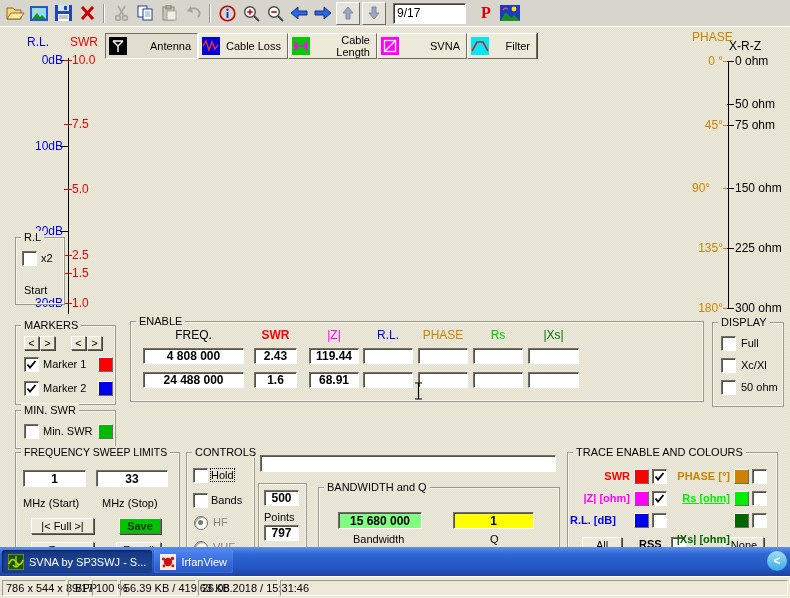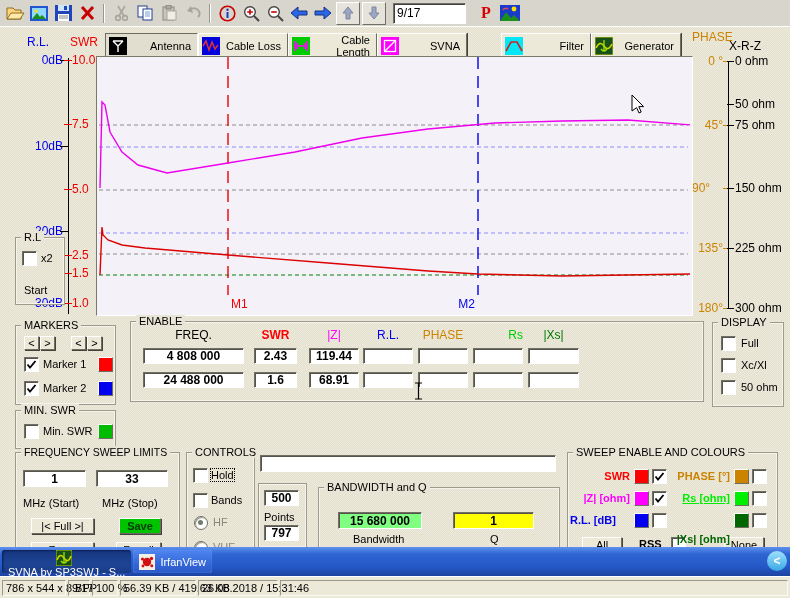--- a/index.html
+++ b/index.html
@@ -42,21 +42,21 @@
   .tab{height:26px;background:#ECE9D8;border:1px solid;border-color:#FFF #6F6D62 #6F6D62 #FFF;
     box-shadow:1px 0 0 #43423B;display:flex;align-items:center;box-sizing:border-box;}
   .tab.active{border-color:#6F6D62 #FFF #FFF #6F6D62;background:#E2DECF;}
   .tab .ticon{width:18px;height:18px;margin-left:3px;flex:0 0 auto;}
   .tab .tlabel{flex:1;text-align:right;padding-right:6px;font-size:11px;}
   
   #taskbar{position:absolute;left:0;top:547px;width:790px;height:29px;
     background:linear-gradient(#5E90EE,#2E65D2 25%,#2457C6 70%,#1C43A0);display:flex;align-items:center;}
   .taskbtn{height:23px;margin-left:2px;display:flex;align-items:center;padding:0 6px;color:#fff;font-size:11px;
     border-radius:3px;background:linear-gradient(#4E86F0,#3567D8 60%,#2A59C8);box-shadow:inset 0 0 1px #9ab8f8;white-space:nowrap;}
-  .taskbtn.active{background:linear-gradient(#16357E,#1D4494 60%,#1A3C88);box-shadow:inset 1px 1px 2px #0b1f52;flex-direction:column;}
+  .taskbtn.active{background:linear-gradient(#16357E,#1D4494 60%,#1A3C88);box-shadow:inset 1px 1px 2px #0b1f52;}
   .taskbtn .wicon{width:16px;height:16px;margin-right:5px;flex:0 0 auto;}
   #tray-collapse{position:absolute;right:3px;top:4px;width:20px;height:20px;border-radius:50%;
     background:linear-gradient(#9FE0FB,#38A8E8);color:#fff;font-weight:bold;display:flex;align-items:center;justify-content:center;font-size:12px;}
   #statusbar{position:absolute;left:0;top:576px;width:790px;height:22px;background:#ECE9D8;
     border-top:1px solid #FFF;display:flex;align-items:center;}
   .seg{height:16px;margin-left:2px;border:1px solid;border-color:#9B988A #FBFAF3 #FBFAF3 #9B988A;
     display:flex;align-items:center;padding-left:3px;box-sizing:border-box;white-space:nowrap;font-size:11px;}
 </style>
 </head>
 <body>
@@ -209,34 +209,26 @@
           <span class="tlabel">Cable Length</span>
         </div>
         <div class="tab" style="width: 90px;">
           <span class="ticon"><svg width="18" height="18" viewBox="0 0 18 18">
               <rect width="18" height="18" fill="#FF00FF"></rect>
               <rect x="3.5" y="3.5" width="11" height="11" fill="none" stroke="#FFF" stroke-width="1.3"></rect>
               <line x1="3.5" y1="14.5" x2="14.5" y2="3.5" stroke="#FFF" stroke-width="1.3"></line>
             </svg></span>
           <span class="tlabel">SVNA</span>
         </div>
-        <div class="tab" style="width: 90px; margin-left: 34px;">
+        <div class="tab" style="width: 70px;">
           <span class="ticon"><svg width="18" height="18" viewBox="0 0 18 18">
               <rect width="18" height="18" fill="#00E8F8"></rect>
               <path d="M1 14 L6 5 H12 L17 14" stroke="#D02020" fill="none" stroke-width="1.6"></path>
             </svg></span>
           <span class="tlabel">Filter</span>
-        </div>
-        <div class="tab" style="width: 90px;">
-          <span class="ticon"><svg width="18" height="18" viewBox="0 0 18 18">
-              <rect width="18" height="18" fill="#17501a" stroke="#bfc400"></rect>
-              <path d="M1 11 Q5 3 9 9 T17 7" stroke="#CDD400" fill="none" stroke-width="1.6"></path>
-              <path d="M9 3 V14 M6 12 Q9 16 12 12" stroke="#9FE000" fill="none" stroke-width="1.3"></path>
-            </svg></span>
-          <span class="tlabel">Generator</span>
         </div>
       </div>
 
     <div class="abs" style="left:68px;top:31px;width:1px;height:256px;background:#000"></div>
     <div class="abs" style="left:728px;top:34px;width:1px;height:248px;background:#000"></div>
     <div id="left-axis">
         <div style="position: absolute; left: 20px; top: 26px; width: 43px; text-align: right; color: rgb(0, 0, 238); font-size: 12px;">0dB</div>
         <div class="tick" style="position: absolute; left: 60px; top: 33px; width: 8px;"></div>
         <div style="position: absolute; left: 20px; top: 112px; width: 43px; text-align: right; color: rgb(0, 0, 238); font-size: 12px;">10dB</div>
         <div class="tick" style="position: absolute; left: 60px; top: 119px; width: 8px;"></div>
@@ -275,38 +267,20 @@
         <div style="position: absolute; left: 735px; top: 91px; width: 52px; color: rgb(0, 0, 0); font-size: 12px;">75 ohm</div>
         <div class="tick" style="position: absolute; left: 727px; top: 98px; width: 7px;"></div>
         <div style="position: absolute; left: 735px; top: 154px; width: 52px; color: rgb(0, 0, 0); font-size: 12px;">150 ohm</div>
         <div class="tick" style="position: absolute; left: 727px; top: 161px; width: 7px;"></div>
         <div style="position: absolute; left: 735px; top: 214px; width: 52px; color: rgb(0, 0, 0); font-size: 12px;">225 ohm</div>
         <div class="tick" style="position: absolute; left: 727px; top: 221px; width: 7px;"></div>
         <div style="position: absolute; left: 735px; top: 274px; width: 52px; color: rgb(0, 0, 0); font-size: 12px;">300 ohm</div>
         <div class="tick" style="position: absolute; left: 727px; top: 281px; width: 7px;"></div>
       </div>
 
-    <div id="chart-frame">
-      <svg id="chart-svg" width="593" height="256" viewBox="0 0 593 256">
-          <rect x="0" y="0" width="593" height="256" fill="#F4F2F8"></rect>
-          <line x1="2" y1="68" x2="591" y2="68" stroke="#8C8C8C" stroke-width="1" stroke-dasharray="4 3"></line>
-          <line x1="2" y1="90" x2="591" y2="90" stroke="#8C8CFF" stroke-width="1" stroke-dasharray="4 3"></line>
-          <line x1="2" y1="133" x2="591" y2="133" stroke="#8C8C8C" stroke-width="1" stroke-dasharray="4 3"></line>
-          <line x1="2" y1="176" x2="591" y2="176" stroke="#8C8CFF" stroke-width="1" stroke-dasharray="4 3"></line>
-          <line x1="2" y1="197" x2="591" y2="197" stroke="#8C8C8C" stroke-width="1" stroke-dasharray="4 3"></line>
-          <line x1="2" y1="218" x2="591" y2="218" stroke="#008000" stroke-width="1" stroke-dasharray="4 3"></line>
-          <line x1="131" y1="0" x2="131" y2="238" stroke="#EE0000" stroke-width="1.4" stroke-dasharray="12 7"></line>
-          <text x="134" y="251" fill="#EE0000" font-size="12" text-anchor="start" font-family="Liberation Sans, sans-serif">M1</text>
-          <line x1="381" y1="0" x2="381" y2="238" stroke="#0000EE" stroke-width="1.4" stroke-dasharray="12 7"></line>
-          <text x="378" y="251" fill="#0000EE" font-size="12" text-anchor="end" font-family="Liberation Sans, sans-serif">M2</text>
-          <polyline points="3,131 5,45 8,48 13,75 25,95 41,108 70,116 131,106 198,95 265,81 331,72 398,66 465,64 531,63 594,68" fill="none" stroke="#EE00EE" stroke-width="1.4"></polyline>
-          <polyline points="3,218 5,170 6,178 11,183 25,188 48,191 131,198 231,206 331,214 381,217 465,219 594,217" fill="none" stroke="#DD0000" stroke-width="1.4"></polyline>
-          <polygon points="535,38 535,54 539.6,50.6 542,56 544.2,55 541.8,49.6 546.6,49.6" fill="#FFF" stroke="#000" stroke-width="1"></polygon>
-        </svg>
-    </div>
 
     <div class="groupbox" style="left:15px;top:210px;width:48px;height:66px">
       <span class="gb-title">R.L</span>
       <span class="cb" style="left:6px;top:13px"></span>
       <span class="lbl" style="left:25px;top:14px">x2</span>
       <span class="lbl" style="left:8px;top:46px">Start</span>
     </div>
 
     <div class="groupbox" id="markers-box" style="left:15px;top:298px;width:99px;height:78px">
       <span class="gb-title">MARKERS</span>
@@ -337,21 +311,21 @@
       <span class="chip" style="left:82px;top:13px;background:#00BB00"></span>
     </div>
 
     <div class="groupbox" id="values-box" style="left:130px;top:294px;width:572px;height:79px">
       <span class="gb-title">ENABLE</span>
     <div style="position: absolute; left: 12px; top: 6px; width: 101px; text-align: center; font-size: 12px; color: rgb(0, 0, 0);">FREQ.</div>
         <div style="position: absolute; left: 123px; top: 6px; width: 43px; text-align: center; font-size: 12px; color: rgb(255, 0, 0); font-weight: bold;">SWR</div>
         <div style="position: absolute; left: 178px; top: 6px; width: 50px; text-align: center; font-size: 12px; color: rgb(255, 0, 255);">|Z|</div>
         <div style="position: absolute; left: 232px; top: 6px; width: 50px; text-align: center; font-size: 12px; color: rgb(0, 0, 238);">R.L.</div>
         <div style="position: absolute; left: 287px; top: 6px; width: 50px; text-align: center; font-size: 12px; color: rgb(204, 132, 0);">PHASE</div>
-        <div style="position: absolute; left: 342px; top: 6px; width: 50px; text-align: right; font-size: 12px; color: rgb(0, 204, 0);">Rs</div>
+        <div style="position: absolute; left: 342px; top: 6px; width: 50px; text-align: center; font-size: 12px; color: rgb(0, 204, 0);">Rs</div>
         <div style="position: absolute; left: 397px; top: 6px; width: 51px; text-align: center; font-size: 12px; color: rgb(0, 119, 0);">|Xs|</div>
         <span class="sunken-field" style="left: 12px; top: 26px; width: 101px; height: 16px;">4 808 000</span>
         <span class="sunken-field" style="left: 123px; top: 26px; width: 43px; height: 16px;">2.43</span>
         <span class="sunken-field" style="left: 178px; top: 26px; width: 50px; height: 16px;">119.44</span>
         <span class="sunken-field" style="left: 232px; top: 26px; width: 50px; height: 16px;"></span>
         <span class="sunken-field" style="left: 287px; top: 26px; width: 50px; height: 16px;"></span>
         <span class="sunken-field" style="left: 342px; top: 26px; width: 50px; height: 16px;"></span>
         <span class="sunken-field" style="left: 397px; top: 26px; width: 51px; height: 16px;"></span>
         <span class="sunken-field" style="left: 12px; top: 50px; width: 101px; height: 16px;">24 488 000</span>
         <span class="sunken-field" style="left: 123px; top: 50px; width: 43px; height: 16px;">1.6</span>
@@ -408,21 +382,21 @@
 
     <div class="groupbox" style="left:318px;top:460px;width:240px;height:60px">
       <span class="gb-title">BANDWIDTH and Q</span>
       <span class="sunken-field" style="left:19px;top:24px;width:84px;height:17px;background:#80FF80">15 680 000</span>
       <span class="lbl" style="left:34px;top:45px">Bandwidth</span>
       <span class="sunken-field" style="left:134px;top:24px;width:81px;height:17px;background:#FFFF00">1</span>
       <span class="lbl" style="left:171px;top:45px">Q</span>
     </div>
 
     <div class="groupbox" id="trace-box" style="left:567px;top:425px;width:209px;height:95px">
-      <span class="gb-title">SWEEP ENABLE AND COLOURS</span>
+      <span class="gb-title">TRACE ENABLE AND COLOURS</span>
       <span class="btn" style="left:14px;top:84px;width:40px;height:16px">All</span>
       <span class="lbl" style="left:71px;top:85px;font-weight:bold">RSS</span>
       <span class="cb" style="left:103px;top:84px"></span>
       <span class="btn" style="left:156px;top:84px;width:40px;height:16px">None</span>
     <div style="position: absolute; top: 17px; left: 2px; width: 60px; text-align: right; color: rgb(255, 0, 0); font-weight: bold; font-size: 11px; white-space: nowrap;">SWR</div>
         <span class="chip" style="left: 66px; top: 16px; background: rgb(255, 0, 0);"></span>
         <span class="cb" style="left: 84px; top: 16px;">
           <svg width="13" height="13" viewBox="0 0 13 13">
             <polyline points="2.5,6.5 5,9.5 10.5,3" fill="none" stroke="#000" stroke-width="1.8"></polyline>
           </svg>

